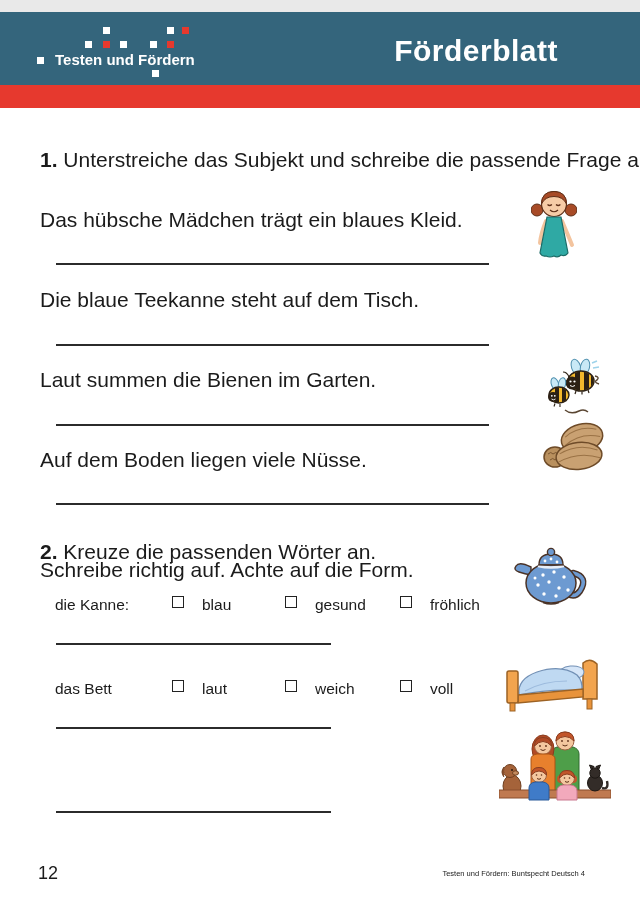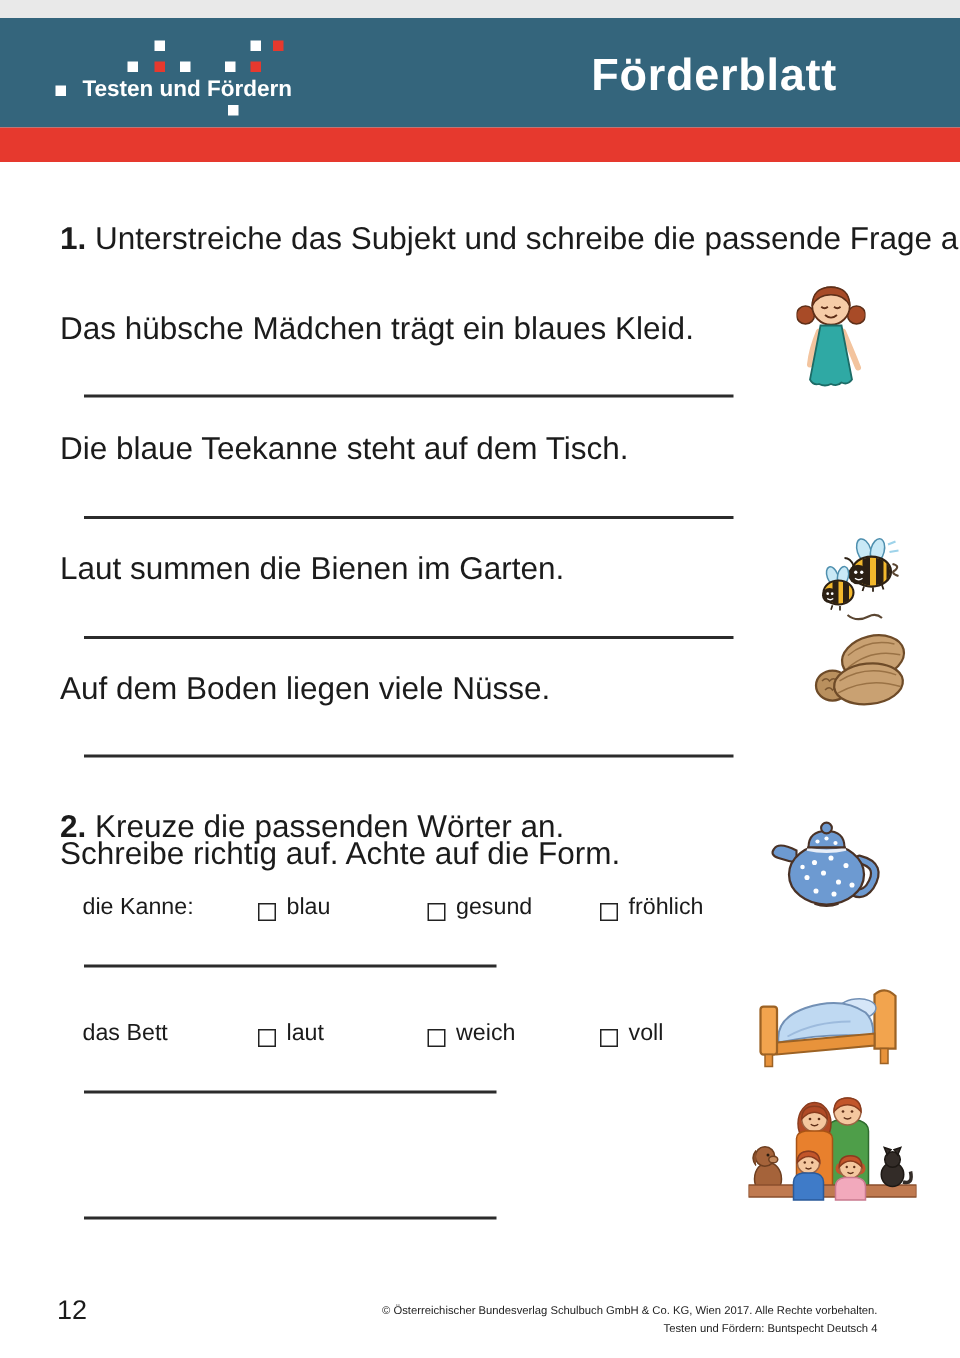--- a/index.html
+++ b/index.html
@@ -20,21 +20,21 @@
   .band-right { position:absolute; right:83px; top:76px; color:#ffffff; font-weight:bold; font-size:14px; }
   
   .txt { position:absolute; left:40px; font-size:21px; line-height:18px; white-space:nowrap; }
   .bold { font-weight:bold; }
   .answer-line { position:absolute; left:56px; border-top:2px solid #2b2b2b; height:0; }
   .line-long  { width:433px; }
   .line-short { width:275px; }
   
   .cbrow { position:absolute; left:55px; width:480px; height:18px; font-size:15.5px; }
   .cbrow .rowlabel { position:absolute; left:0; top:0; white-space:nowrap; }
-  .opt { position:absolute; top:0; display:flex; align-items:flex-end; gap:7px; white-space:nowrap; }
+  .opt { position:absolute; top:0; display:flex; align-items:flex-start; gap:18px; white-space:nowrap; }
   .opt1 { left:117px; } .opt2 { left:230px; } .opt3 { left:345px; }
   .cb { display:inline-block; width:10px; height:10px; border:1.6px solid #222; background:#fff; flex:0 0 auto; }
   
   .illu { position:absolute; }
   
   .page-number { position:absolute; left:38px; top:851px; font-size:18px; }
   .copyright { position:absolute; right:55px; top:856px; text-align:right; font-size:7.5px; line-height:12px; color:#222; }
 </style>
 </head>
 <body>
@@ -277,17 +277,16 @@
       <path d="M60.5,50 Q60.5,42.5 68,42.5 Q75.5,42.5 75.5,50 Q72,46 68,46 Q64,46 60.5,50 Z" fill="#C2552A" stroke="#8A3C1E"></path>
       <circle cx="65.5" cy="50" r="0.8" fill="#5E2F18"></circle>
         <circle cx="70.5" cy="50" r="0.8" fill="#5E2F18"></circle>
       <path d="M66,53.5 q2,1.6 4,0" stroke="#5E2F18" fill="none"></path>
       <path d="M58,63 Q58,58 64,57 L72,57 Q78,58 78,63 L78,72 L58,72 Z" fill="#F2A9BC" stroke="#C9798F"></path>
     </svg>
   </div>
 
   <div class="page-number">12</div>
   <div class="copyright">
-    <div>© Österreichischer Bundesverlag Schulbuch GmbH &amp; Co. KG, Wien 2017. Alle Rechte vorbehalten.</div>
     <div>Testen und Fördern: Buntspecht Deutsch 4</div>
   </div>
 
 </div>
 
 </body></html>

